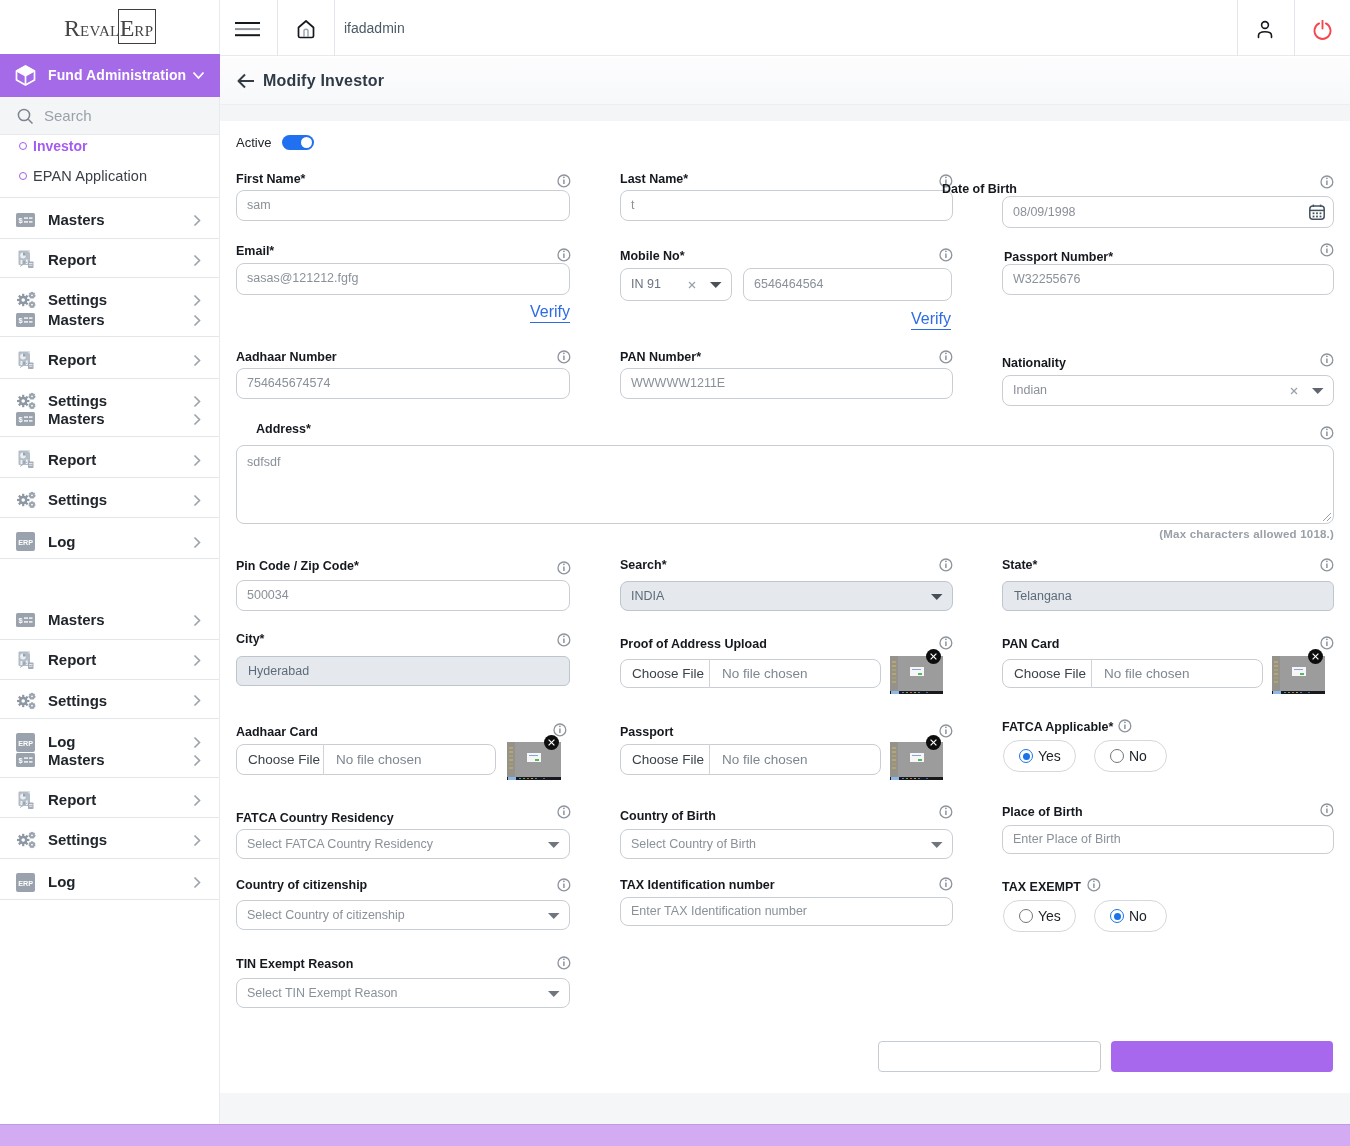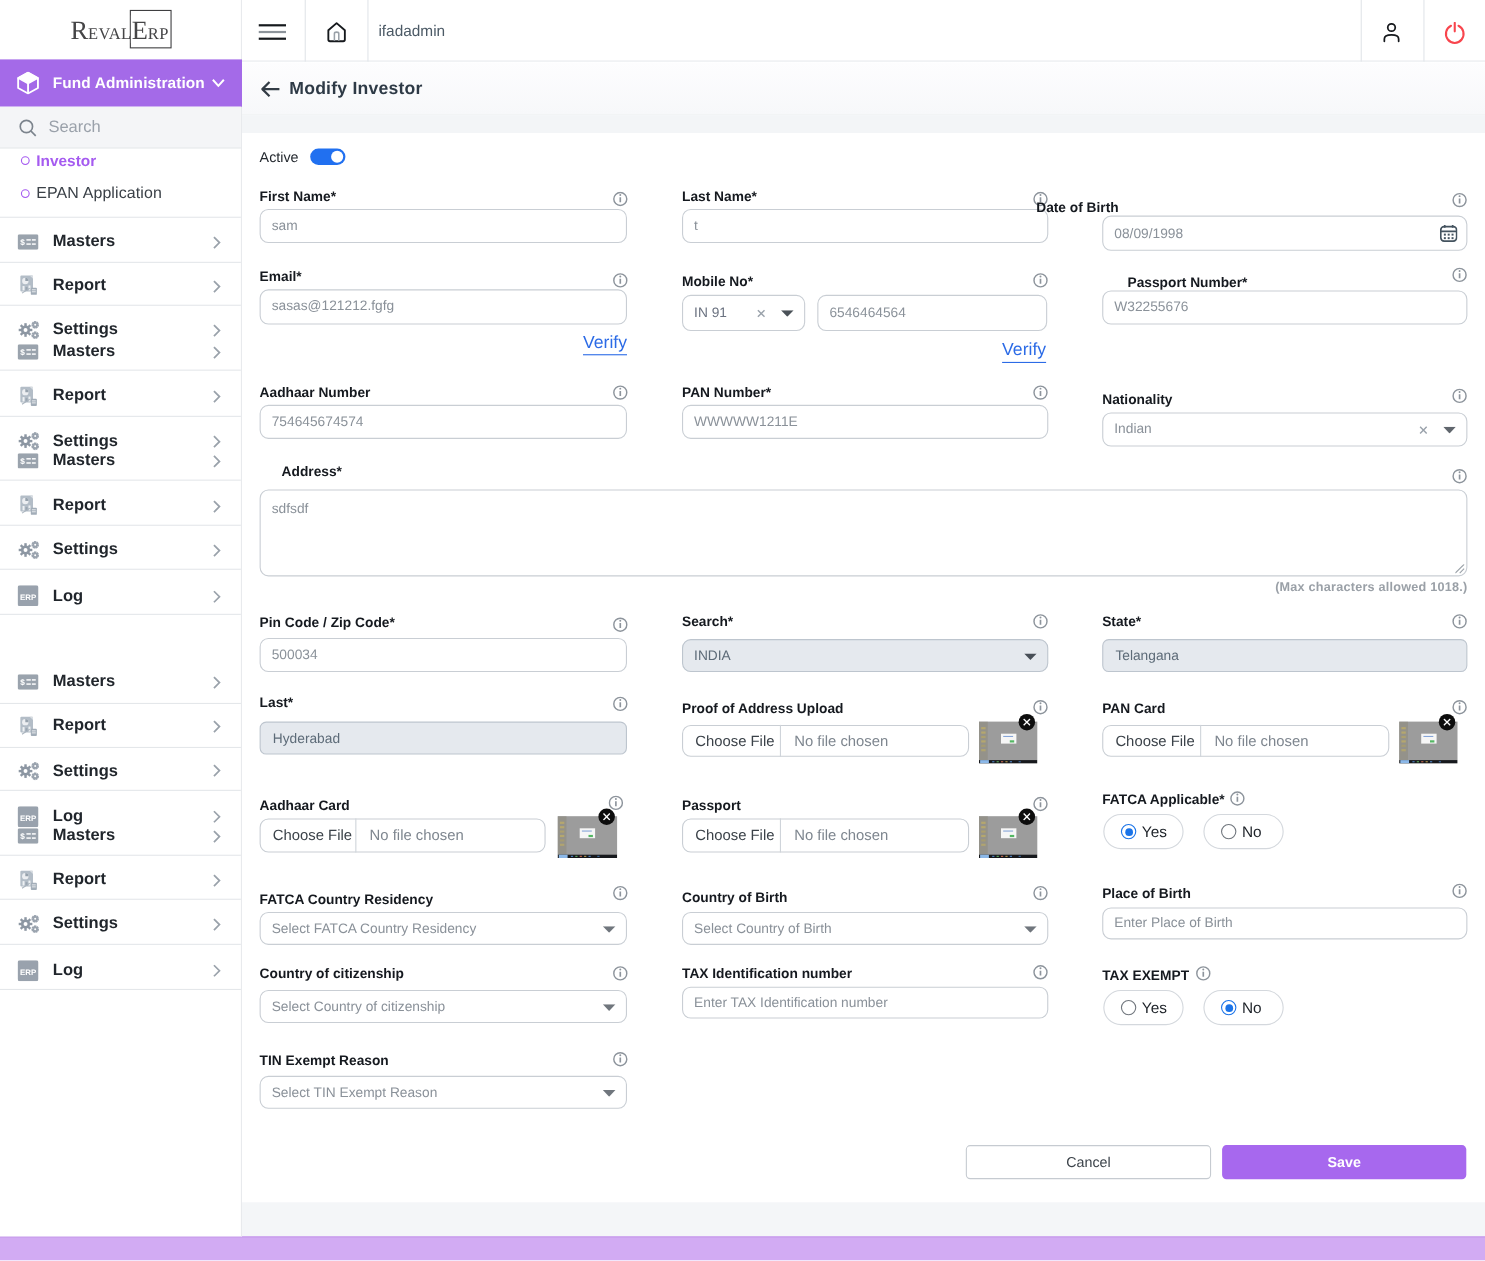--- a/index.html
+++ b/index.html
@@ -481,21 +481,21 @@
     <svg style="position:absolute;left:710.2px;top:282.0px" width="11.5" height="6" viewBox="0 0 11.5 6">
       <polygon points="0,0 11.5,0 5.75,6" fill="#4a5158"></polygon>
     </svg>
 <svg style="position:absolute;left:688.0px;top:280.5px" width="8" height="8" viewBox="0 0 8 8">
       <line x1="1" y1="1" x2="7" y2="7" stroke="#9aa2ab" stroke-width="1.3"></line>
       <line x1="7" y1="1" x2="1" y2="7" stroke="#9aa2ab" stroke-width="1.3"></line>
     </svg>
 <div class="box" style="left:743px;top:268px;width:209px;height:33px;background:#fff;border-color:#c9ced4;border-radius:8px"></div>
     <div class="val" style="left:754px;top:268px;height:33px;line-height:33px;color:#8a9199">6546464564</div>
 <div style="position:absolute;left:911px;top:310px;font-size:16px;color:#2c6be6;border-bottom:1.5px solid #2c6be6;padding-bottom:1px">Verify</div>
-<div class="lbl" style="left:1025px;top:250px;">Passport Number*</div>
+<div class="lbl" style="left:1004px;top:250px;">Passport Number*</div>
 <svg style="position:absolute;left:1320px;top:243px" width="14" height="14" viewBox="0 0 14 14">
       <circle cx="6.9" cy="6.9" r="5.9" fill="none" stroke="#8d949c" stroke-width="1.3"></circle>
       <line x1="6.9" y1="5.4" x2="6.9" y2="9.9" stroke="#8d949c" stroke-width="1.5"></line>
       <circle cx="6.9" cy="3.3" r="0.9" fill="#8d949c"></circle>
     </svg>
 <div class="box" style="left:1002px;top:264px;width:332px;height:31px;background:#fff;border-color:#c9ced4;border-radius:8px"></div>
     <div class="val" style="left:1013px;top:264px;height:31px;line-height:31px;color:#8a9199">W32255676</div>
 <div class="lbl" style="left:236px;top:349.5px;">Aadhaar Number</div>
 <svg style="position:absolute;left:557px;top:350px" width="14" height="14" viewBox="0 0 14 14">
       <circle cx="6.9" cy="6.9" r="5.9" fill="none" stroke="#8d949c" stroke-width="1.3"></circle>
@@ -560,21 +560,21 @@
       <polygon points="0,0 11.5,0 5.75,6" fill="#474e56"></polygon>
     </svg>
 <div class="lbl" style="left:1002px;top:558px;">State*</div>
 <svg style="position:absolute;left:1320px;top:558px" width="14" height="14" viewBox="0 0 14 14">
       <circle cx="6.9" cy="6.9" r="5.9" fill="none" stroke="#8d949c" stroke-width="1.3"></circle>
       <line x1="6.9" y1="5.4" x2="6.9" y2="9.9" stroke="#8d949c" stroke-width="1.5"></line>
       <circle cx="6.9" cy="3.3" r="0.9" fill="#8d949c"></circle>
     </svg>
 <div class="box" style="left:1002px;top:581px;width:332px;height:30px;background:#e5e9ee;border-color:#bdc5ce;border-radius:6px"></div>
     <div class="val" style="left:1014px;top:581px;height:30px;line-height:30px;color:#5d6b78">Telangana</div>
-<div class="lbl" style="left:236px;top:631.5px;">Last*</div>
+<div class="lbl" style="left:236px;top:631.5px;">City*</div>
 <svg style="position:absolute;left:557px;top:633px" width="14" height="14" viewBox="0 0 14 14">
       <circle cx="6.9" cy="6.9" r="5.9" fill="none" stroke="#8d949c" stroke-width="1.3"></circle>
       <line x1="6.9" y1="5.4" x2="6.9" y2="9.9" stroke="#8d949c" stroke-width="1.5"></line>
       <circle cx="6.9" cy="3.3" r="0.9" fill="#8d949c"></circle>
     </svg>
 <div class="box" style="left:236px;top:655.5px;width:334px;height:30px;background:#e5e9ee;border-color:#bdc5ce;border-radius:6px"></div>
     <div class="val" style="left:248px;top:655.5px;height:30px;line-height:30px;color:#5d6b78">Hyderabad</div>
 <div class="lbl" style="left:620px;top:637px;">Proof of Address Upload</div>
 <svg style="position:absolute;left:939px;top:636px" width="14" height="14" viewBox="0 0 14 14">
       <circle cx="6.9" cy="6.9" r="5.9" fill="none" stroke="#8d949c" stroke-width="1.3"></circle>
@@ -795,15 +795,13 @@
       <circle cx="6.9" cy="6.9" r="5.9" fill="none" stroke="#8d949c" stroke-width="1.3"></circle>
       <line x1="6.9" y1="5.4" x2="6.9" y2="9.9" stroke="#8d949c" stroke-width="1.5"></line>
       <circle cx="6.9" cy="3.3" r="0.9" fill="#8d949c"></circle>
     </svg>
 <div class="box" style="left:236px;top:978px;width:334px;height:30px;background:#fff;border-color:#c9ced4;border-radius:8px"></div>
     <div class="val" style="left:247px;top:978px;height:30px;line-height:30px;color:#8a9199">Select TIN Exempt Reason</div>
     <svg style="position:absolute;left:548.2px;top:990.5px" width="11.5" height="6" viewBox="0 0 11.5 6">
       <polygon points="0,0 11.5,0 5.75,6" fill="#70767d"></polygon>
     </svg>
 <div style="position:absolute;left:878px;top:1041px;width:223px;height:31px;border:1px solid #c6cbd1;border-radius:4px;background:#fff"></div>
-<div style="position:absolute;left:878px;top:1041px;width:223px;height:31px;line-height:31px;text-align:center;font-size:13px;color:#3c434a">Cancel</div>
 <div style="position:absolute;left:1111px;top:1041px;width:222px;height:31px;border-radius:4px;background:#a768ee"></div>
-<div style="position:absolute;left:1111px;top:1041px;width:222px;height:31px;line-height:31px;text-align:center;font-size:13px;font-weight:bold;color:#fff">Save</div>
 </div>
 </body></html>

